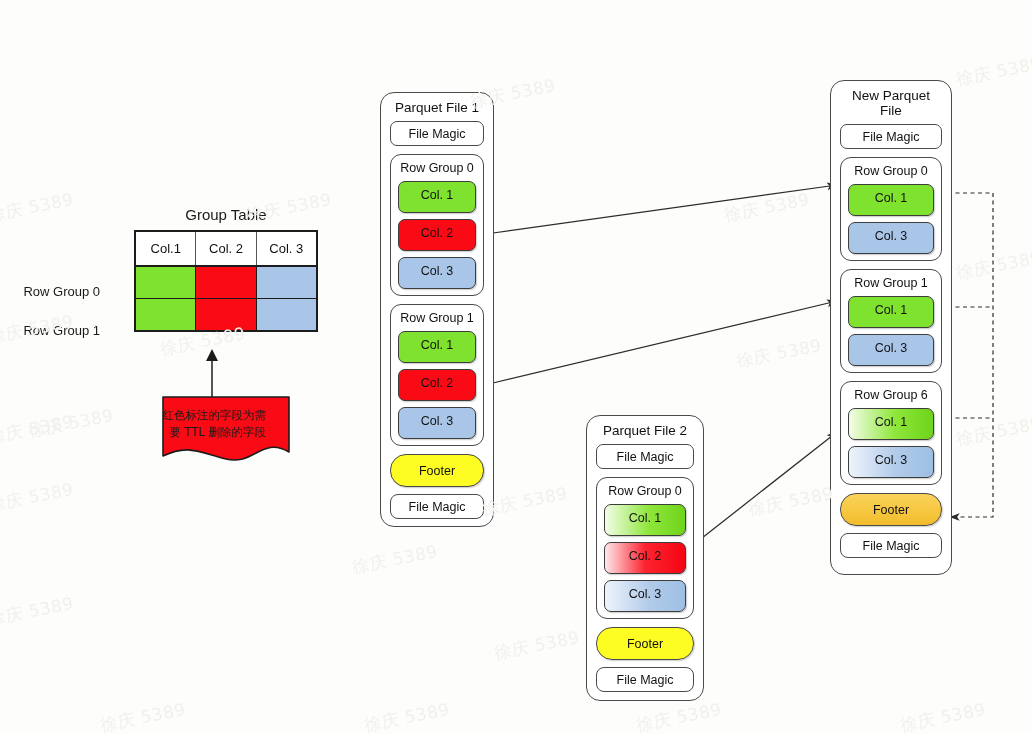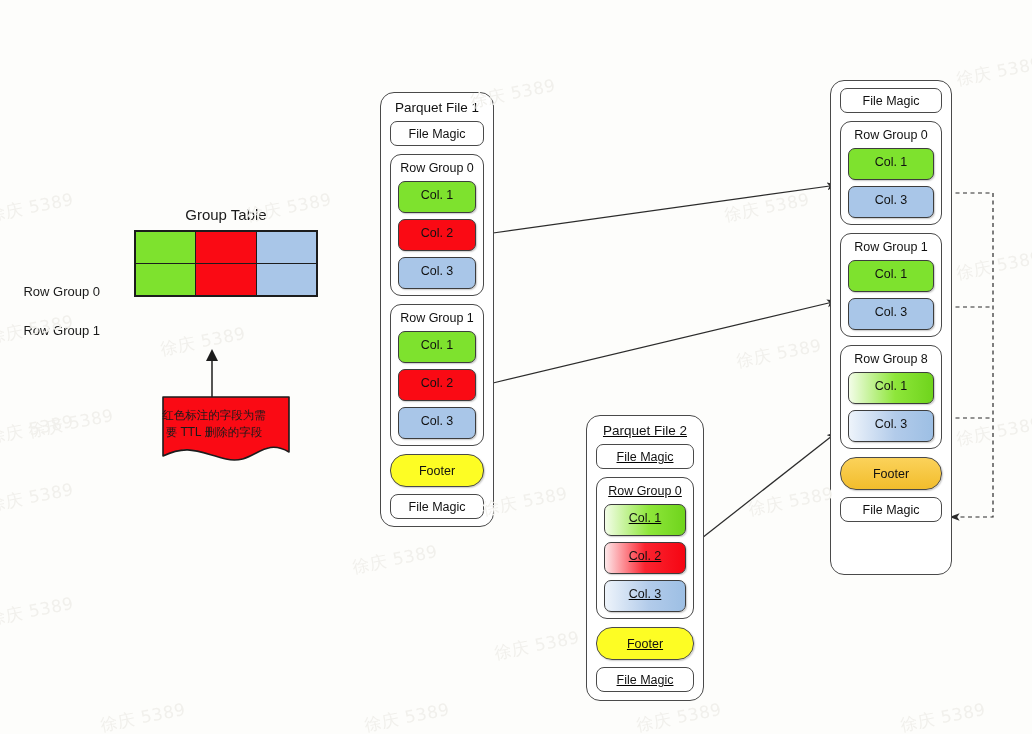--- a/index.html
+++ b/index.html
@@ -101,21 +101,21 @@
   .banner {
     position: absolute;
     z-index: 22;
   }
   .banner svg { display: block; }
   .banner-text {
     position: absolute;
     left: 0;
     top: 11px;
     width: 104px;
-    text-align: center;
+    text-align: right;
     font-size: 11.5px;
     line-height: 17px;
     color: #1a1a1a;
     font-family: "DejaVu Sans", sans-serif;
   }
 
   
   .pfile {
     position: absolute;
     z-index: 20;
@@ -261,20 +261,25 @@
 
     <path d="M 948,193 L 993,193 L 993,517 L 950,517" fill="none" stroke="#2b2b2b" stroke-width="1.2" stroke-dasharray="4 3.5" marker-end="url(#arwd)"></path>
     <path d="M 948,307 L 993,307" fill="none" stroke="#2b2b2b" stroke-width="1.2" stroke-dasharray="4 3.5"></path>
     <path d="M 948,418 L 993,418" fill="none" stroke="#2b2b2b" stroke-width="1.2" stroke-dasharray="4 3.5"></path>
   </svg>
 
   <div class="input-wrap" style="left:134px; top:206px; width:184px; height:150px;">
     <div class="input-title">Group Table</div>
     <table class="tbl">
       <tbody>
+          <tr class="hdr">
+        <td>Col.1</td>
+        <td>Col. 2</td>
+        <td>Col. 3</td>
+      </tr>
       <tr class="data">
         <td class="cell-green"></td>
         <td class="cell-red"></td>
         <td class="cell-blue"></td>
       </tr>
       <tr class="data">
         <td class="cell-green"></td>
         <td class="cell-red"></td>
         <td class="cell-blue"></td>
       </tr>
@@ -315,52 +320,53 @@
       <div class="rowgroup-title">Row Group 1</div>
       <div class="col f-green">Col. 1</div>
       <div class="col f-red">Col. 2</div>
       <div class="col f-blue">Col. 3</div>
     </div>
 
     <div class="footer-slab f-yellow">Footer</div>
     <div class="magic-slab">File Magic</div>
   </div>
 
-  <div class="pfile" style="left:586px; top:415px; width:118px; height:286px;text-decoration:underline;">
+  <div class="pfile" style="left:586px; top:415px; width:118px; height:286px;">
     <div class="pfile-title">Parquet File 2</div>
     <div class="slab magic-top">File Magic</div>
 
     <div class="rowgroup">
       <div class="rowgroup-title">Row Group 0</div>
       <div class="col g-green">Col. 1</div>
       <div class="col g-red">Col. 2</div>
       <div class="col g-blue">Col. 3</div>
     </div>
 
     <div class="footer-slab g-yellow">Footer</div>
     <div class="magic-slab">File Magic</div>
   </div>
 
   <div class="pfile" style="left:830px; top:80px; width:122px; height:495px;">
+    <div class="pfile-title">New Parquet File</div>
     <div class="slab magic-top">File Magic</div>
 
     <div class="rowgroup">
       <div class="rowgroup-title">Row Group 0</div>
       <div class="col f-green">Col. 1</div>
       <div class="col f-blue">Col. 3</div>
     </div>
 
     <div class="rowgroup">
       <div class="rowgroup-title">Row Group 1</div>
       <div class="col f-green">Col. 1</div>
       <div class="col f-blue">Col. 3</div>
     </div>
 
     <div class="rowgroup">
-      <div class="rowgroup-title">Row Group 8</div>
+      <div class="rowgroup-title">Row Group 6</div>
       <div class="col g-green">Col. 1</div>
       <div class="col g-blue">Col. 3</div>
     </div>
 
     <div class="footer-slab g-orange">Footer</div>
     <div class="magic-slab">File Magic</div>
   </div>
 
 </div>
 

